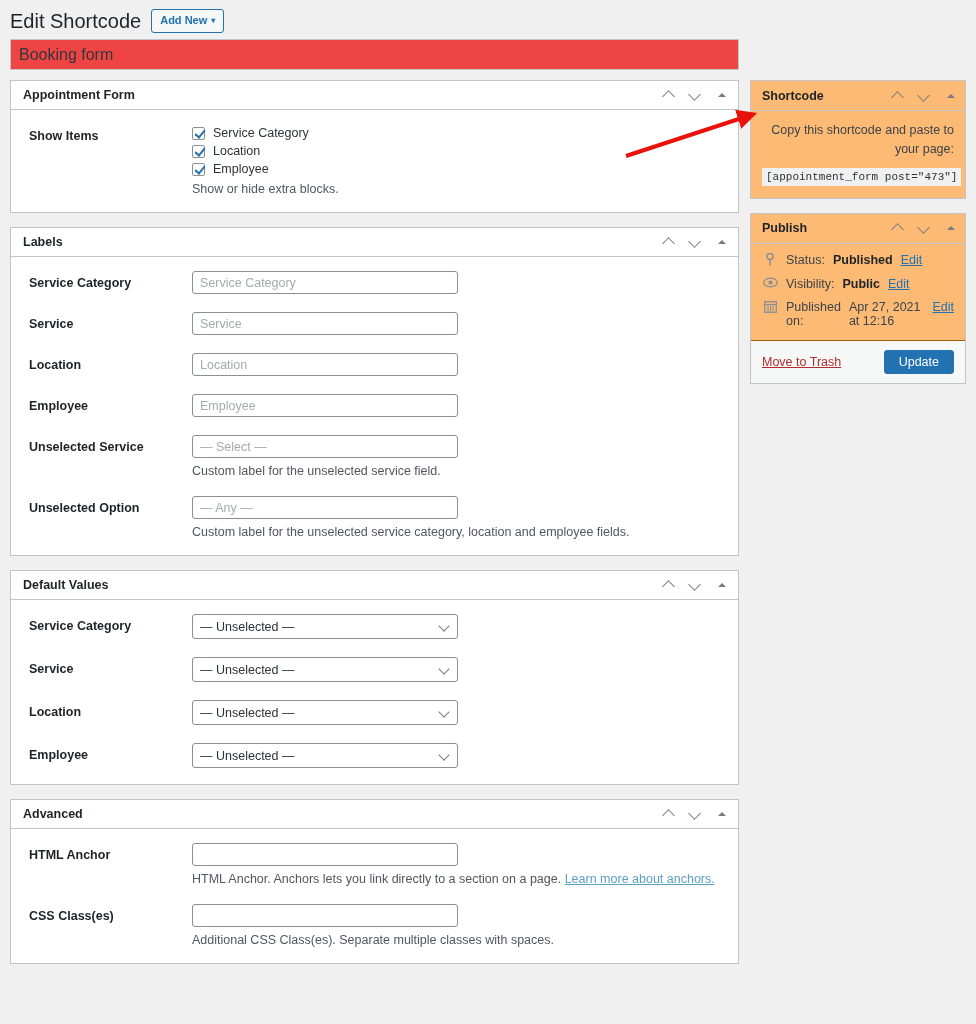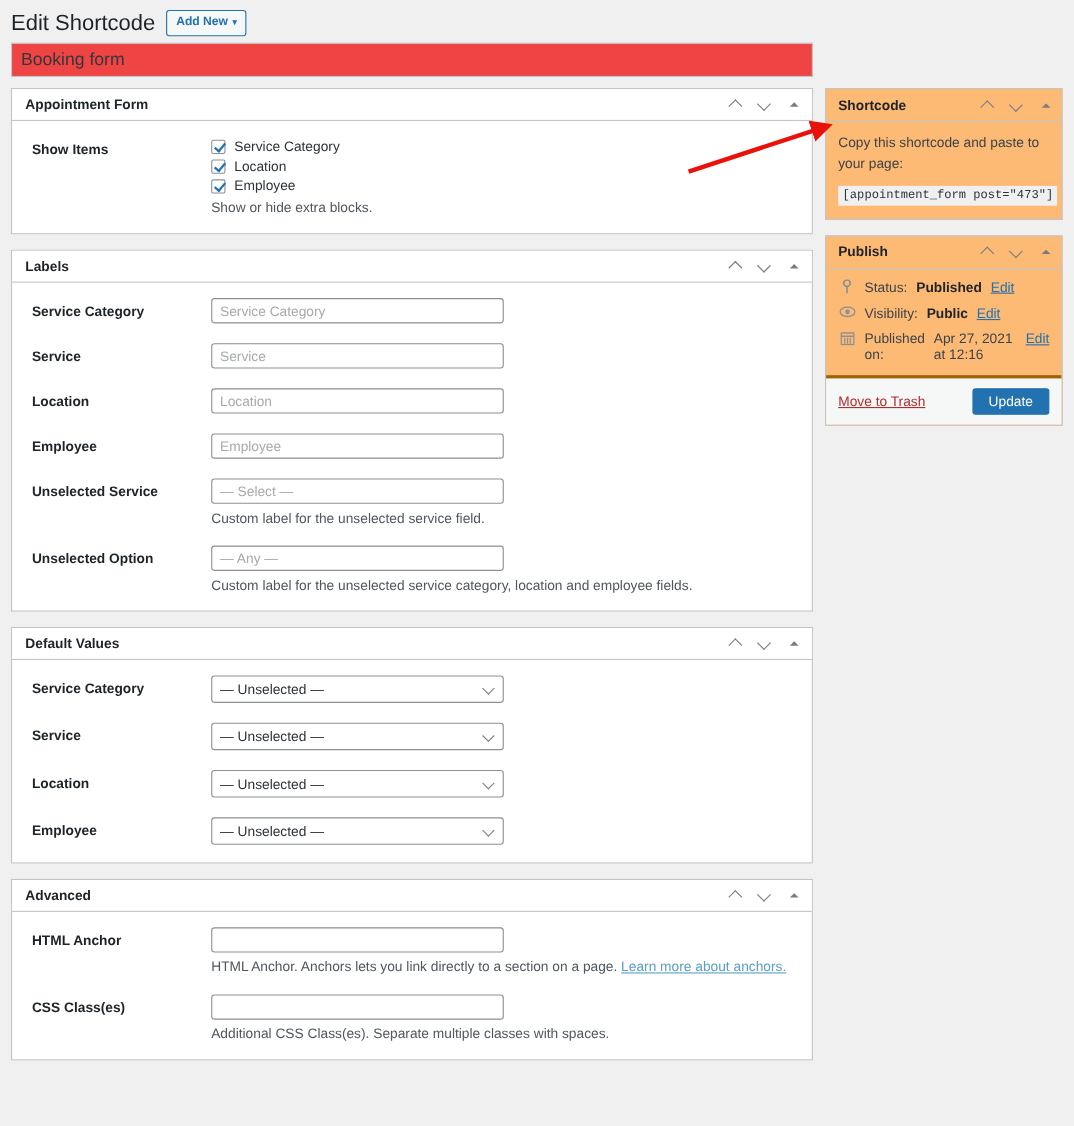--- a/index.html
+++ b/index.html
@@ -137,38 +137,38 @@
   .cb-label { font-size: 12.5px; color: #2c3338; }
   .cb-hint { margin-top: 6px; font-size: 12.5px; color: #50575e; }
 
   
   .sbox { background:#fdba74; border:1px solid #c3c4c7; margin-bottom: 14px; }
   .sbox-head {
     display:flex; align-items:center; justify-content:space-between;
     border-bottom:1px solid #c3c4c7; padding: 0 8px 0 11px; height: 30px;
   }
   .sbox-title { font-size: 12.5px; font-weight:600; color:#1d2327; }
-  .sbox-body { padding: 10px 11px 12px 11px; }
+  .sbox-body { padding: 10px 11px 12px 11px; text-align: right; }
   .sc-desc { font-size: 12.5px; color:#3c434a; line-height: 1.5; margin-bottom: 9px; }
   .sc-code {
     display:inline-block; background:#f0f0f1;
     font-family: "Liberation Mono", monospace; font-size: 11px;
     color:#2c3338; padding: 3px 4px; white-space: nowrap;
   }
 
   
   .pub-rows { padding: 9px 11px 10px 11px; }
   .pub-row { display:flex; gap:8px; margin-bottom: 9px; font-size:12.5px; color:#3c434a; }
   .pub-row:last-child { margin-bottom: 2px; }
   .pub-row b { font-weight: 700; color:#1d2327; }
   .pub-row a { color:#2271b1; text-decoration: underline; }
   .picon { width: 16px; flex:0 0 16px; text-align:center; color:#8c8f94; font-size: 13px; line-height: 1; }
   .pub-foot {
     display:flex; align-items:center; justify-content:space-between;
-    border-top:3px solid #a16207; background:#f6f7f7;
+    border-top:1px solid #a16207; background:#f6f7f7;
     padding: 9px 11px;
   }
   .trash-link { color:#b32d2e; font-size:12.5px; text-decoration: underline; cursor:pointer; }
   .update-btn {
     background:#2271b1; color:#fff; border:1px solid #2271b1;
     border-radius:3px; font-size:12.5px; padding: 4px 14px;
     cursor:pointer; font-family:"Liberation Sans", sans-serif;
   }
 
   

